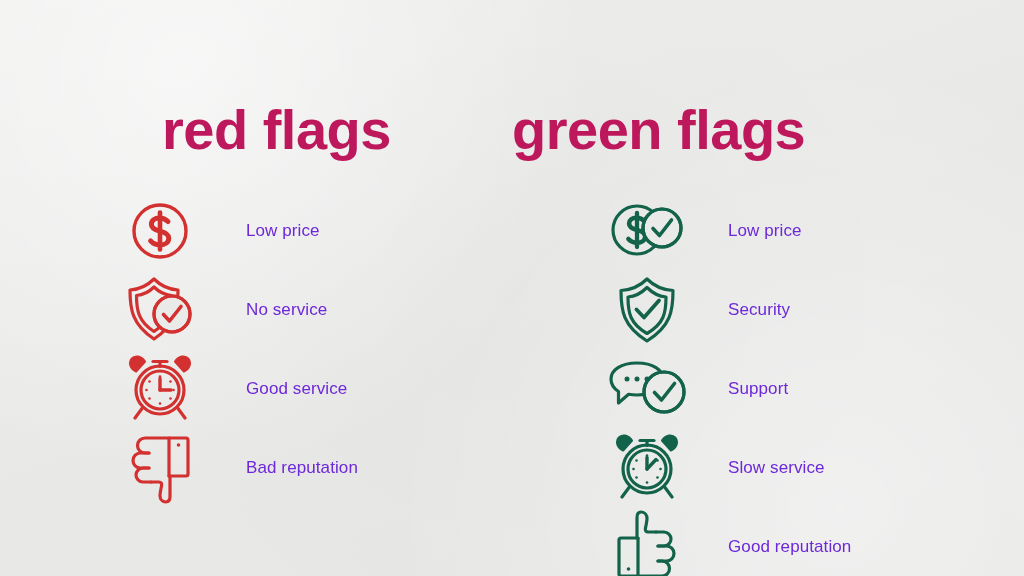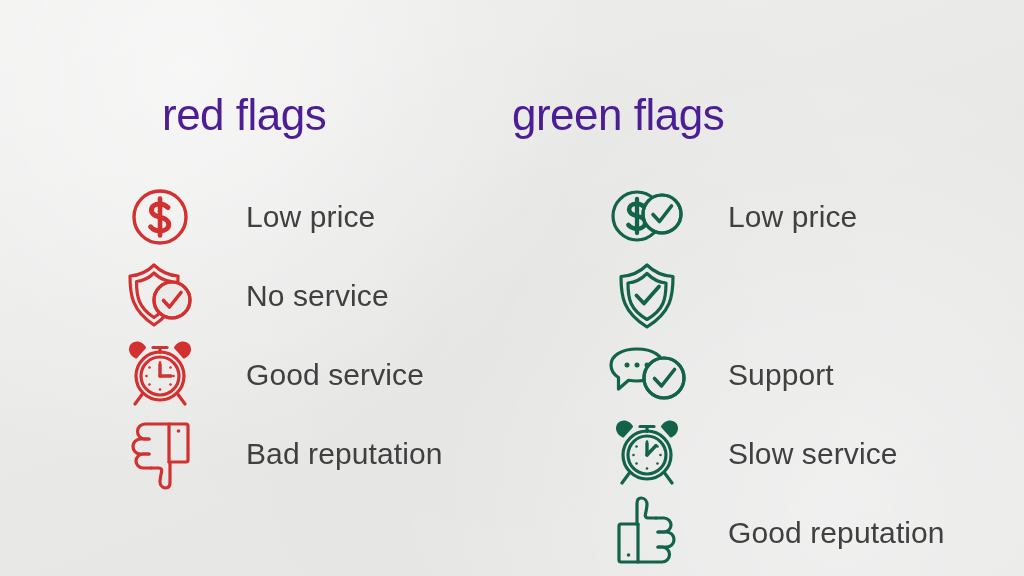--- a/index.html
+++ b/index.html
@@ -32,23 +32,23 @@
     display: flex;
     flex-direction: row;
   }
   .column {
     flex: 1 1 50%;
     position: relative;
     padding-top: 64px;
     box-sizing: border-box;
   }
   .col-title {
-    font-size: 44px;
-    font-weight: normal;
-    color: #4c1d95;
+    font-size: 56px;
+    font-weight: bold;
+    color: #be185d;
     letter-spacing: -0.5px;
     line-height: 1;
     height: 52px;
     white-space: nowrap;
   }
   .col-red .col-title { margin-left: 162px; }
   .col-green .col-title { }
 
   .rows {
     margin-top: 32px;
@@ -67,22 +67,22 @@
     display: flex;
     align-items: center;
     justify-content: center;
     flex: none;
   }
   .icon-cell svg {
     display: block;
     overflow: visible;
   }
   .row-label {
-    font-size: 30px;
-    color: #404040;
+    font-size: 17px;
+    color: #6d28d9;
     white-space: nowrap;
     letter-spacing: 0.1px;
   }
   .col-red .row-label { margin-left: 34px; }
   .col-green .row-label { margin-left: 29px; }
 
   
   .soft {
     filter: blur(0.18px);
   }
@@ -202,20 +202,21 @@
       </div>
 
       <div class="row">
         <div class="icon-cell">
           <svg class="soft" width="62" height="68" viewBox="0 0 62 68" fill="none" stroke="#13624a" stroke-width="3.2" stroke-linecap="round" stroke-linejoin="round">
             <path d="M31 3 C23.5 10.5 14 14 5 14.5 C5 34.5 7 50 31 65 C55 50 57 34.5 57 14.5 C48 14 38.5 10.5 31 3 Z"></path>
             <path d="M31 11.5 C25 17.5 18 20.5 12 21 C12 37 14 47.5 31 57.5 C48 47.5 50 37 50 21 C44 20.5 37 17.5 31 11.5 Z"></path>
             <path d="M20.5 33.5 L28 41.5 L43 24.5" stroke-width="3.8"></path>
           </svg>
         </div>
+        <div class="row-label">Security</div>
       </div>
 
       <div class="row">
         <div class="icon-cell">
           <svg class="soft" width="78" height="60" viewBox="0 0 78 60" fill="none" stroke="#13624a" stroke-width="3.2" stroke-linecap="round" stroke-linejoin="round">
             <path d="M29 4 C45 4 55 11 55 20 C55 29 45 36 29 36 C26 36 23.2 35.8 20.6 35.3
                      L10.5 44 L10.5 32.5 C6 29.6 3 25.2 3 20 C3 11 13 4 29 4 Z" fill="#eaeae9"></path>
             <circle cx="19" cy="20" r="2.5" fill="#13624a" stroke="none"></circle>
             <circle cx="29" cy="20" r="2.5" fill="#13624a" stroke="none"></circle>
             <circle cx="39" cy="20" r="2.5" fill="#13624a" stroke="none"></circle>

